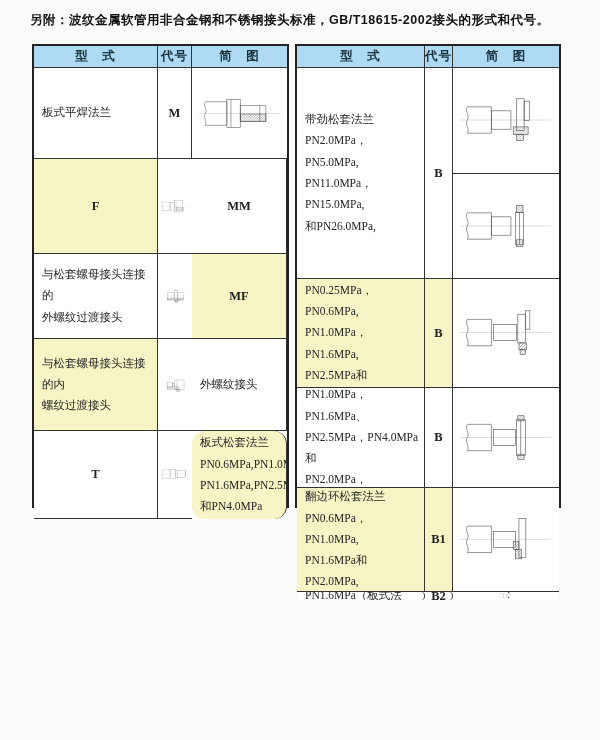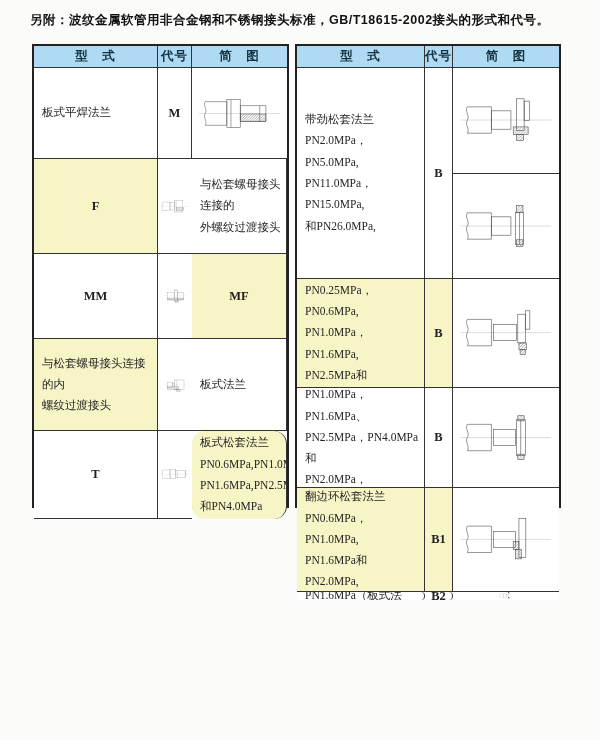--- a/index.html
+++ b/index.html
@@ -185,43 +185,43 @@
 
   <div class="c code hl">F</div>
   <div class="c lc diag">
     <div class="dslot">
         <svg viewBox="0 0 170 80">
           <use href="#d-f"></use>
         </svg>
       </div>
   </div>
 
+  <div class="c code">MM</div>
   <div class="c type">与松套螺母接头连接的
 外螺纹过渡接头</div>
-  <div class="c code">MM</div>
   <div class="c lc diag">
     <div class="dslot">
         <svg viewBox="0 0 170 80">
           <use href="#d-mm"></use>
         </svg>
       </div>
   </div>
 
   <div class="c code hl">MF</div>
   <div class="c type hl">与松套螺母接头连接的内
 螺纹过渡接头</div>
   <div class="c lc diag">
     <div class="dslot">
         <svg viewBox="0 0 170 80">
           <use href="#d-mf"></use>
         </svg>
       </div>
   </div>
 
-  <div class="c type">板式法兰</div>
+  <div class="c type">外螺纹接头</div>
   <div class="c code">T</div>
   <div class="c lc diag">
     <div class="dslot">
         <svg viewBox="0 0 170 80">
           <use href="#d-t"></use>
         </svg>
       </div>
   </div>
 
   <div class="c type hl lb">板式松套法兰

